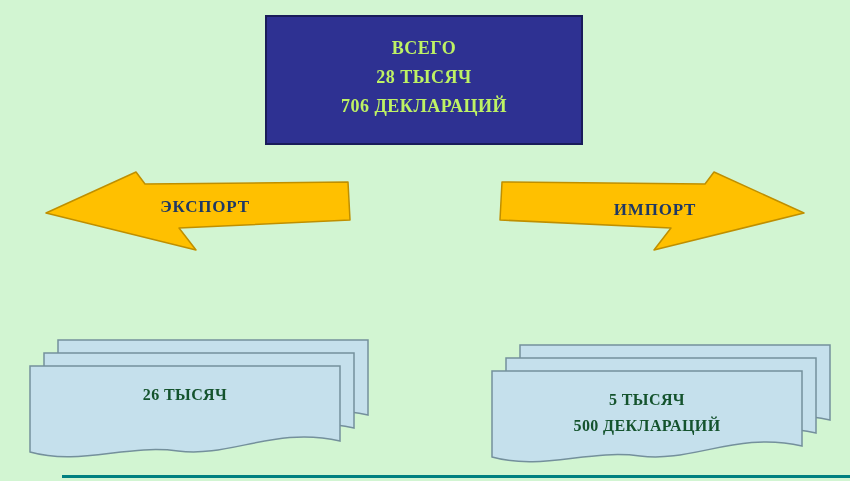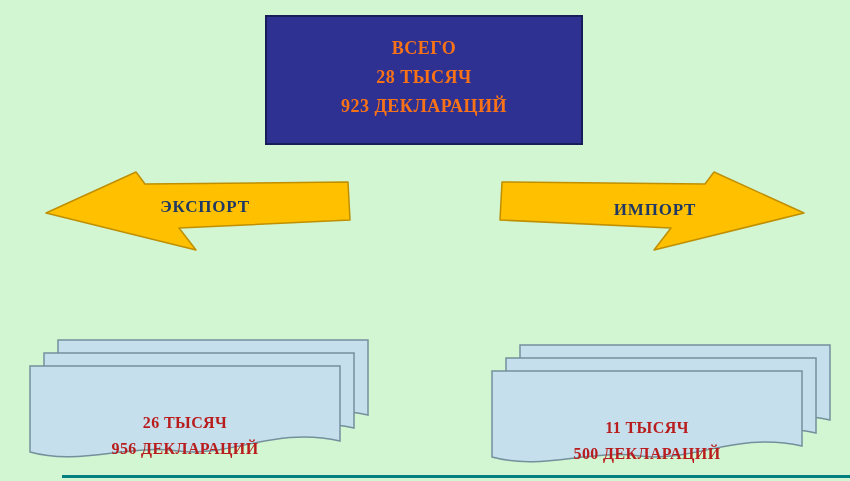--- a/index.html
+++ b/index.html
@@ -24,21 +24,21 @@
   }
   .total-box {
     position: absolute;
     left: 265px;
     top: 15px;
     width: 318px;
     height: 130px;
     box-sizing: border-box;
     background: #2e3192;
     border: 2px solid #191c5a;
-    color: #f97316;
+    color: #bef264;
     text-align: center;
     font-weight: bold;
     font-size: 18px;
     line-height: 29px;
     padding-top: 17px;
     letter-spacing: 0.5px;
   }
   .arrow-label {
     position: absolute;
     font-weight: bold;
@@ -49,23 +49,22 @@
     text-align: center;
   }
   .arrow-label.export { left: 130px; top: 194px; width: 150px; }
   .arrow-label.import { left: 575px; top: 197px; width: 160px; }
   .doc-text {
     position: absolute;
     font-weight: bold;
     font-size: 16px;
     line-height: 26px;
     letter-spacing: 0.4px;
-    color: #b91c1c;
+    color: #14532d;
     text-align: center;
-    margin-top: 28px;
   }
   .doc-text.export { left: 40px;  top: 382px; width: 290px; }
   .doc-text.import { left: 502px; top: 387px; width: 290px; }
   .bottom-rule {
     position: absolute;
     left: 62px;
     top: 475px;
     width: 788px;
     height: 3px;
     background: #008080;
@@ -94,30 +93,29 @@
     <g fill="#c5e0ec" stroke="#74909c" stroke-width="1.5">
       <use href="#doc-shape" x="520" y="345"></use>
       <use href="#doc-shape" x="506" y="358"></use>
       <use href="#doc-shape" x="492" y="371"></use>
     </g>
   </svg>
 
   <div class="total-box">
     <div>ВСЕГО</div>
     <div>28 ТЫСЯЧ</div>
-    <div>923 ДЕКЛАРАЦИЙ</div>
+    <div>706 ДЕКЛАРАЦИЙ</div>
   </div>
 
   <div class="arrow-label export">ЭКСПОРТ</div>
   <div class="arrow-label import">ИМПОРТ</div>
 
   <div class="doc-text export">
     <div>26 ТЫСЯЧ</div>
-    <div>956 ДЕКЛАРАЦИЙ</div>
   </div>
   <div class="doc-text import">
-    <div>11 ТЫСЯЧ</div>
+    <div>5 ТЫСЯЧ</div>
     <div>500 ДЕКЛАРАЦИЙ</div>
   </div>
 
   <div class="bottom-rule"></div>
 
 </div>
 
 </body></html>

